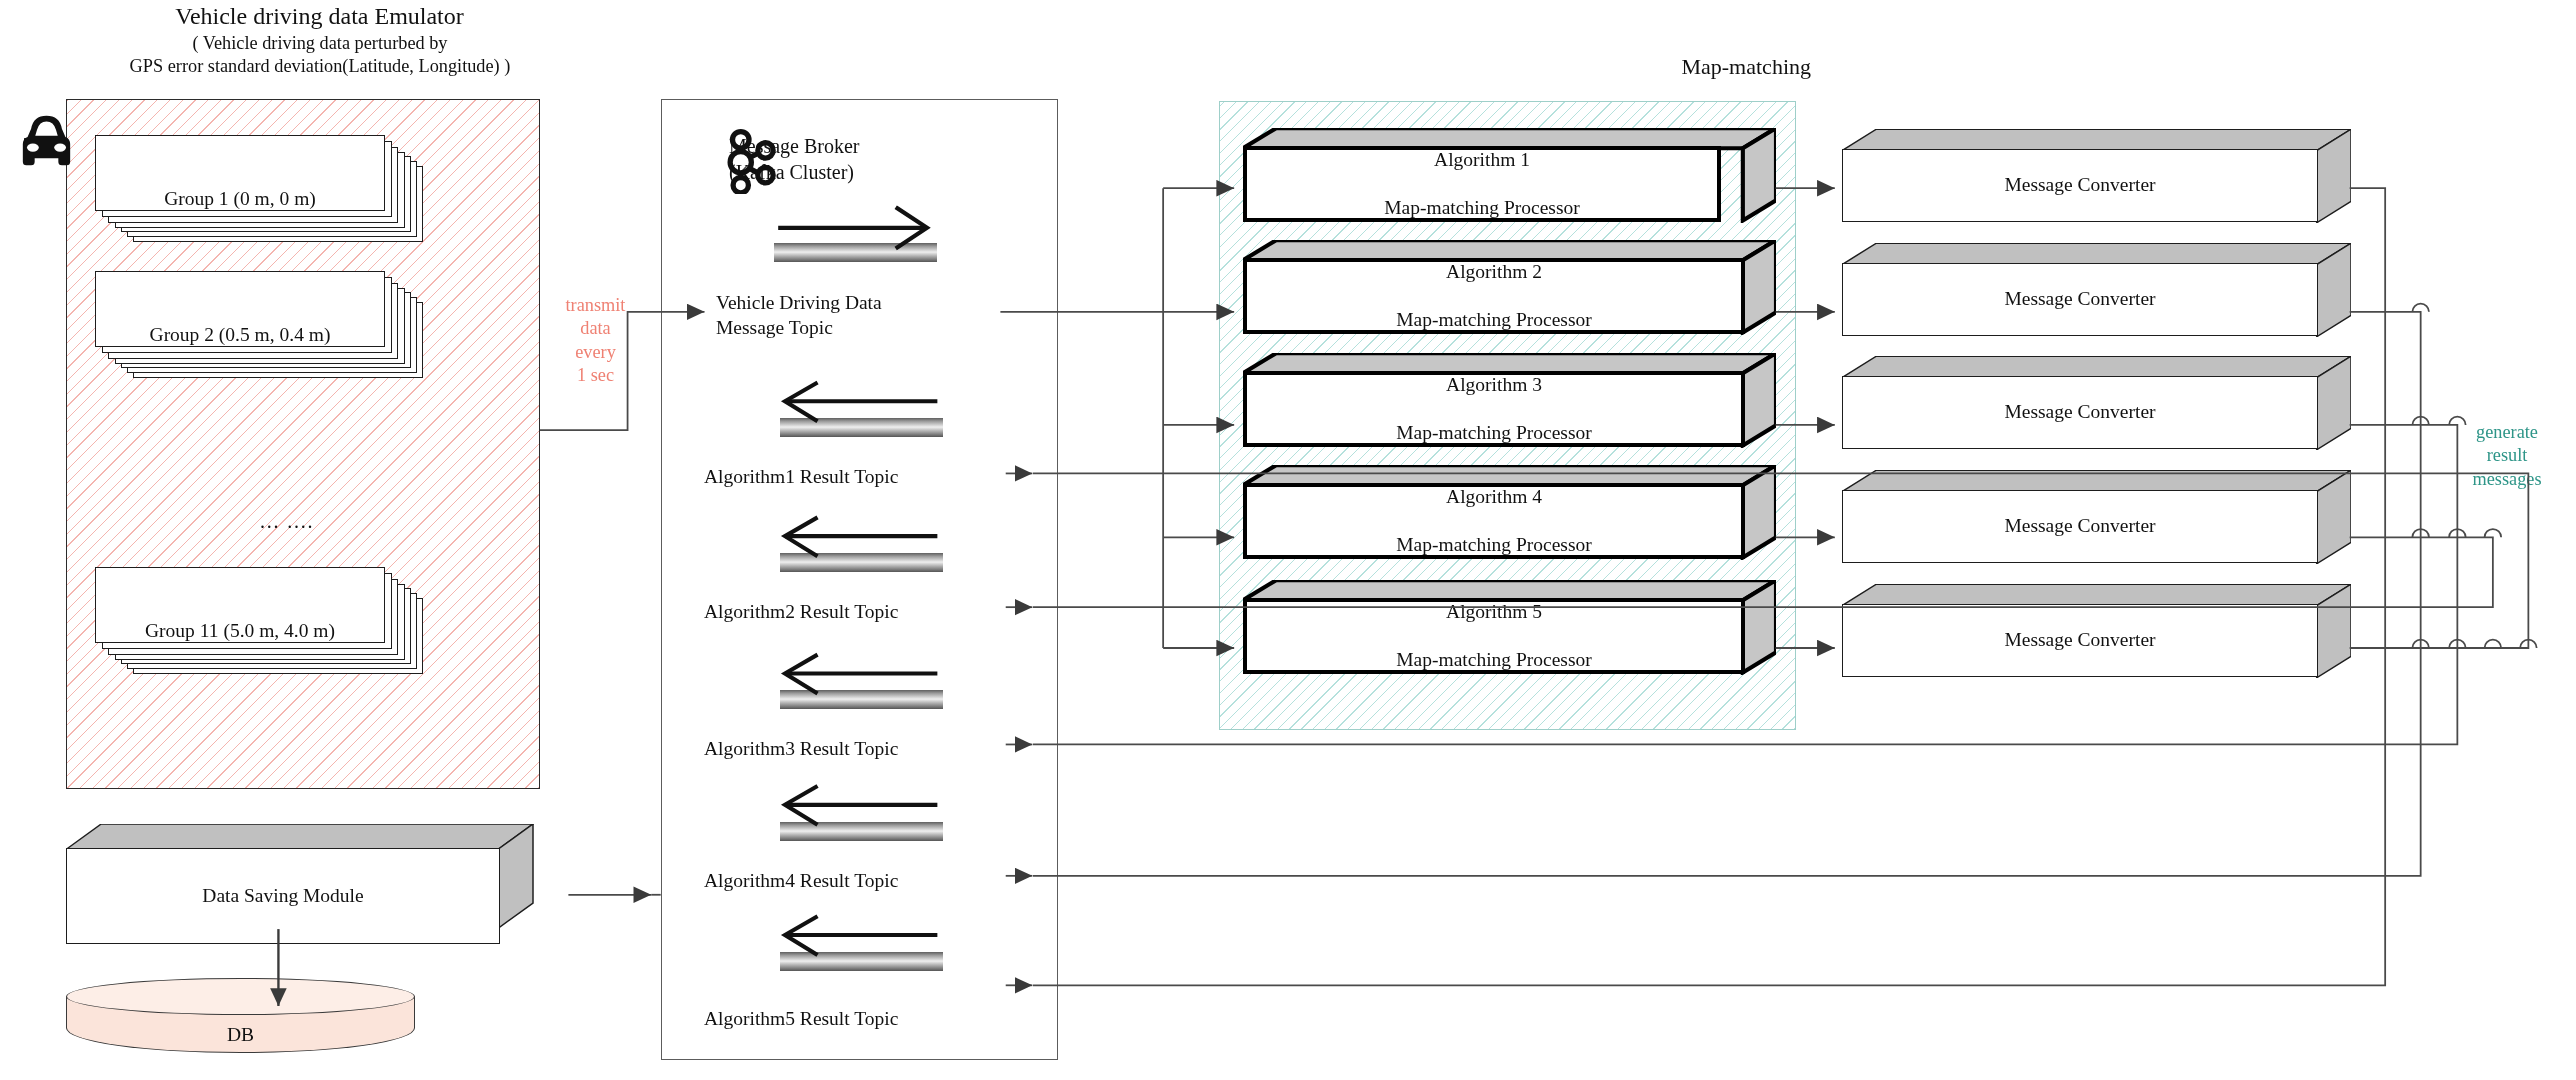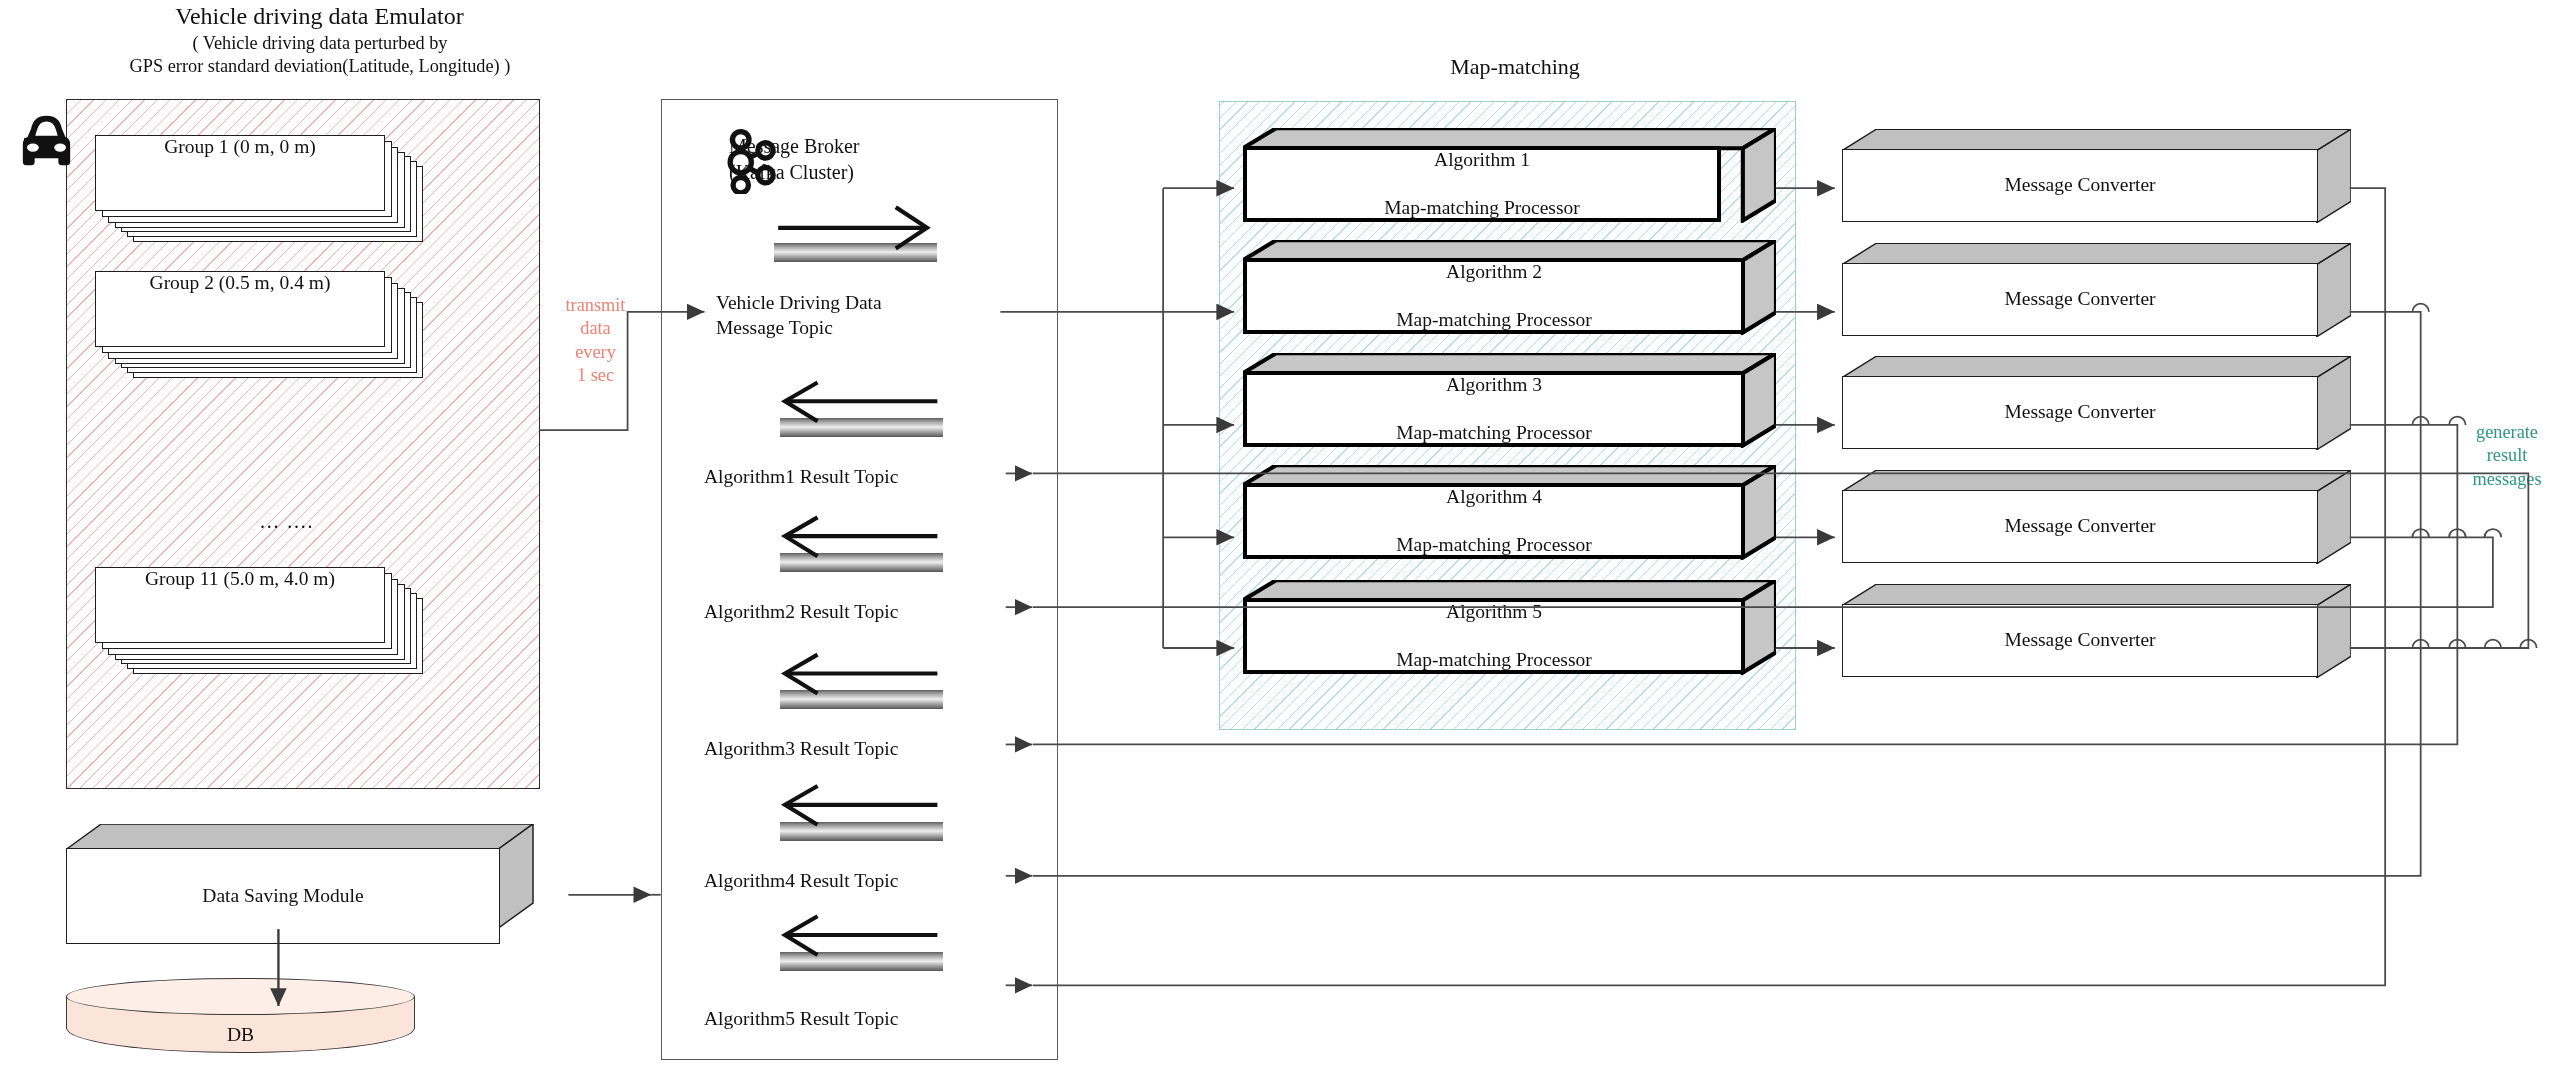--- a/index.html
+++ b/index.html
@@ -7,34 +7,34 @@
   body{font-family:"Liberation Serif","DejaVu Serif",serif;}
   #stage{position:relative;width:2576px;height:1080px;background:#fff;overflow:hidden;}
 
   .abs{position:absolute;}
 
   
   .emu-title{position:absolute;left:65px;top:2.4px;width:509px;text-align:center;
      font-size:24px;line-height:1.22;color:#111;}
   .emu-sub{position:absolute;left:24px;top:32px;width:592px;text-align:center;
      font-size:18.3px;line-height:1.26;color:#111;}
-  .mm-title{position:absolute;left:1219px;top:54px;width:592px;text-align:center;
+  .mm-title{position:absolute;left:1219px;top:54px;width:592px;text-align:right;
      font-size:22px;color:#111;}
 
   
   .emu-panel{position:absolute;left:66px;top:99px;width:474px;height:690px;
      border:1.2px solid #2b2b2b;box-sizing:border-box;
      background:repeating-linear-gradient(-45deg,
         rgba(235,120,110,.55) 0 0.9px, rgba(255,255,255,0) 0.9px 9px);}
 
   
   .stack{position:absolute;width:331px;height:107px;}
   .card{position:absolute;background:#fff;border:1.2px solid #1d1d1d;box-sizing:border-box;}
   .card-front{position:absolute;left:0;top:0;width:290px;height:76px;background:#fff;
-     border:1.2px solid #1d1d1d;box-sizing:border-box;display:flex;align-items:flex-start;justify-content:center;}
+     border:1.2px solid #1d1d1d;box-sizing:border-box;display:flex;align-items:flex-end;justify-content:center;}
   .card-front span{font-size:19.5px;color:#111;white-space:nowrap;}
   .dots{position:absolute;font-size:20px;letter-spacing:1.8px;color:#111;}
 
   
   .kafka-panel{position:absolute;left:661px;top:99px;width:397px;height:961px;
      border:1.2px solid #5c5c5c;box-sizing:border-box;background:#fff;}
   .kafka-head{position:absolute;left:729px;top:133px;font-size:20px;line-height:1.3;color:#111;}
   .topicbar{position:absolute;width:163px;height:19px;
      background:linear-gradient(to bottom,#5f5f5f 0%,#9d9d9d 18%,#efefef 48%,#a7a7a7 72%,#555 100%);}
   .topiclabel{position:absolute;font-size:19.5px;color:#111;white-space:nowrap;text-align:left;}

